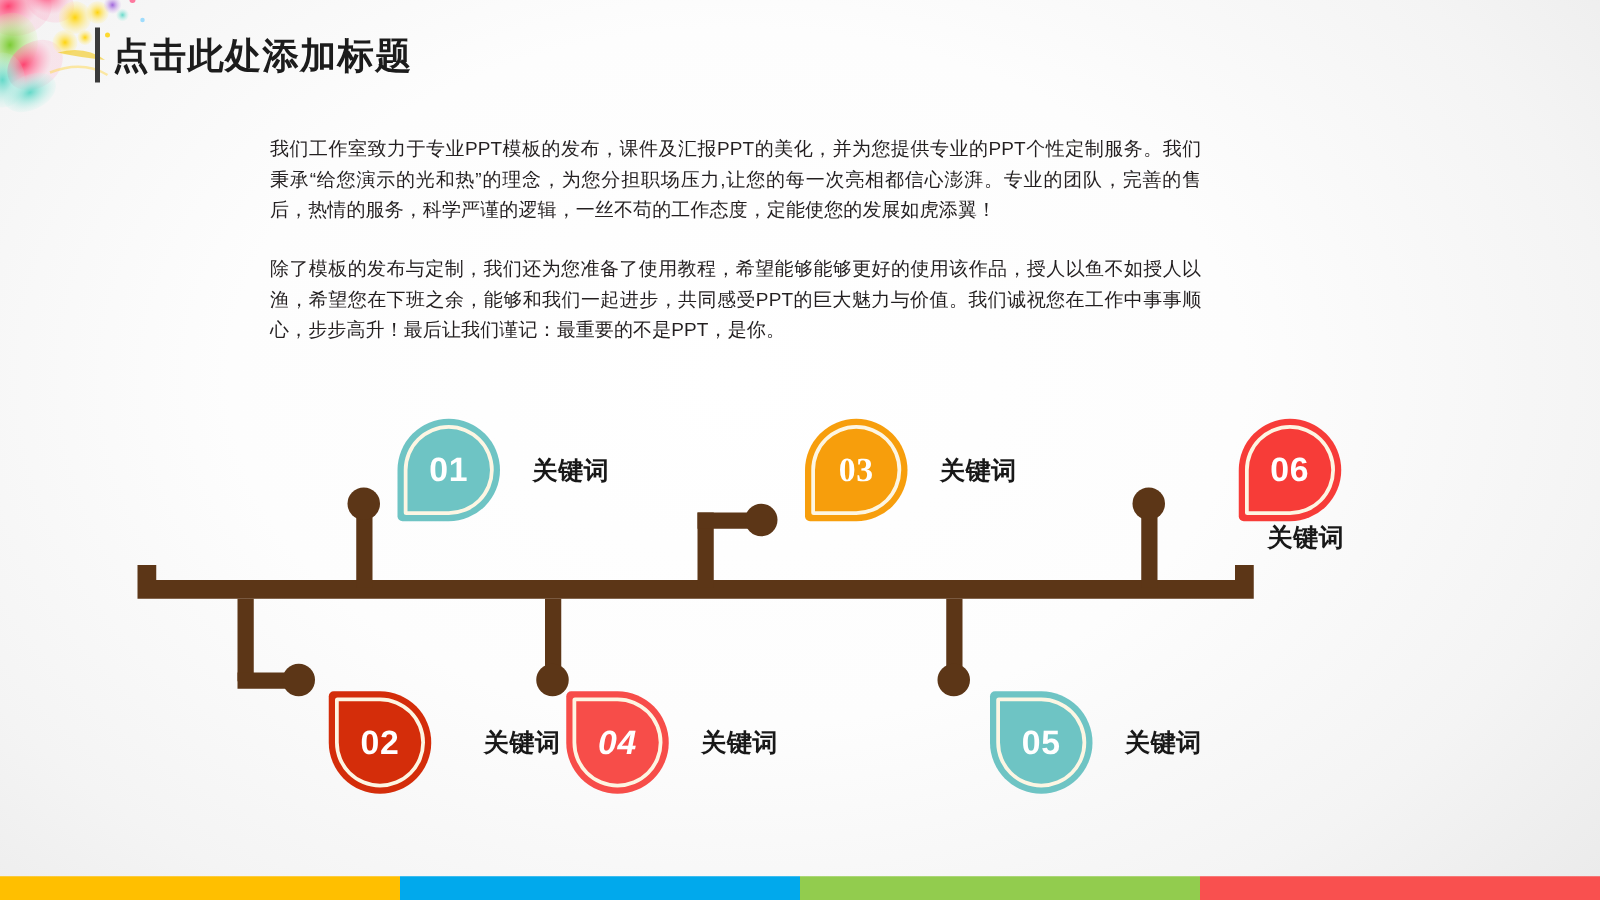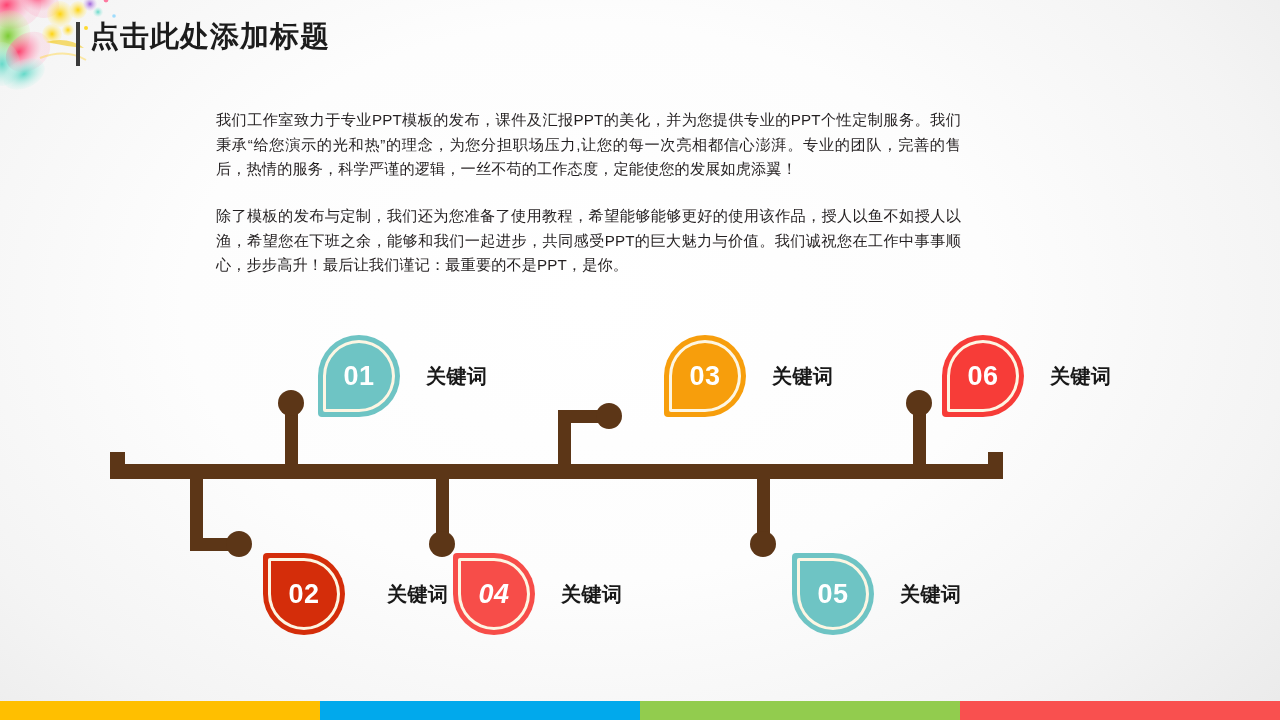--- a/index.html
+++ b/index.html
@@ -15,21 +15,21 @@
   #slide {
     position:absolute; left:0; top:0; width:1280px; height:720px;
     background:
       radial-gradient(ellipse 900px 620px at 46% 42%, #ffffff 0%, #fdfdfd 45%, #f4f4f4 78%, #ebebeb 100%);
   }
 
   
   #floral { position:absolute; left:-6px; top:-10px; width:150px; height:110px; pointer-events:none; }
 
   
-  #title-bar { position:absolute; left:76px; top:22px; height:46px; display:flex; }
+  #title-bar { position:absolute; left:76px; top:22px; height:46px; display:flex; align-items:center; }
   #title-rule {
     position:absolute; left:76px; top:22px; width:4px; height:44px; background:#3a3a3a;
   }
   #title-text {
     margin-left:14px; font-size:29px; font-weight:bold; color:#1c1c1c;
     letter-spacing:1px; line-height:1;
   }
 
   
   #body-copy { position:absolute; left:216px; top:108px; width:745px; }
@@ -171,29 +171,29 @@
     <div class="dot" style="left: 906px; top: 90px; background: rgb(92, 54, 23);"></div>
 
     <div class="node" style="left:318px; top:35px;">
       <div class="pin" style="background:#6ec4c4;">
         <div class="pin-inner"></div>
         <span class="pin-num">01</span>
       </div>
       <span class="kw">关键词</span>
     </div>
 
-    <div class="node" style="left:664px; top:35px;">
+    <div class="node" style="left:644px; top:35px;font-family:Liberation Serif, serif;">
       <div class="pin" style="background:#f79e0c;">
         <div class="pin-inner"></div>
         <span class="pin-num">03</span>
       </div>
       <span class="kw">关键词</span>
     </div>
 
-    <div class="node" style="left:942px; top:35px;">
+    <div class="node" style="left:988px; top:35px;flex-direction:column;">
       <div class="pin" style="background:#f73c38;">
         <div class="pin-inner"></div>
         <span class="pin-num">06</span>
       </div>
       <span class="kw">关键词</span>
     </div>
 
     <div class="node" style="left:263px; top:253px;gap:16px;">
       <div class="pin down" style="background:#d42d0a;">
         <div class="pin-inner"></div>

